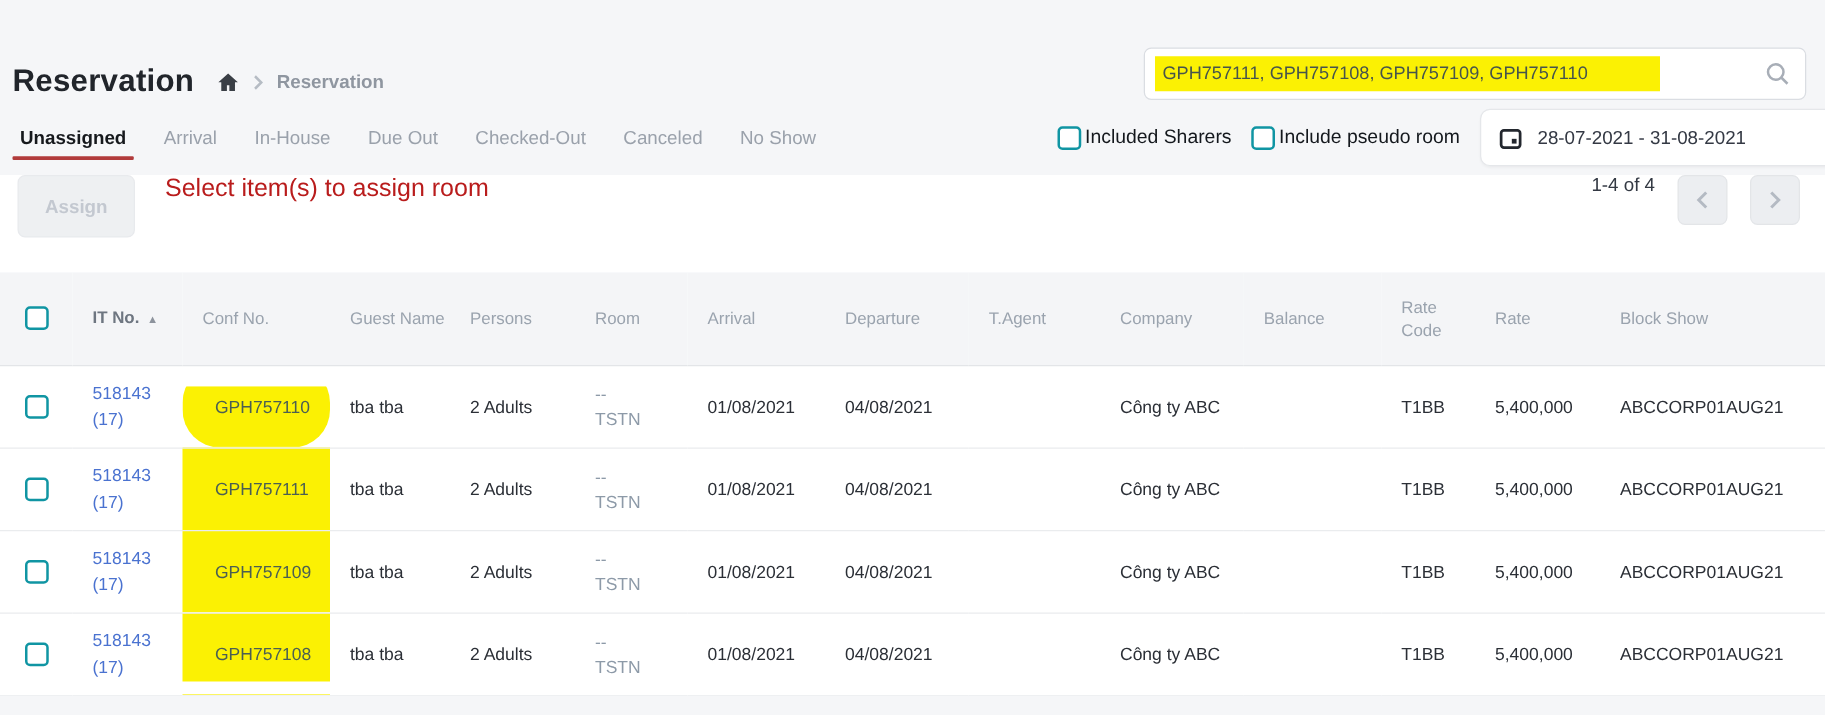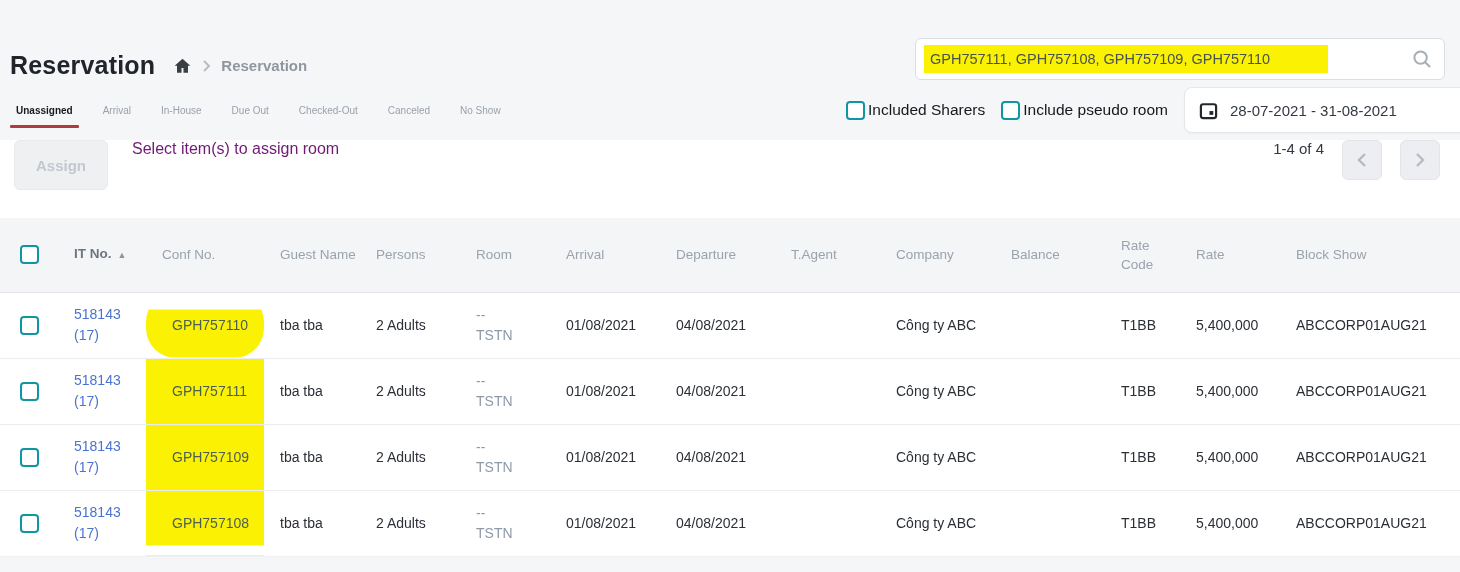--- a/index.html
+++ b/index.html
@@ -15,40 +15,40 @@
 
   .search-box { margin-left:auto; width:530px; height:42px; background:#fff; border:1px solid #dadde2;
                 border-radius:6px; display:flex; align-items:center; padding:0 12px 0 8px; }
   .search-hl { background:#fbf103; color:#46544c; font-size:14.5px; white-space:nowrap;
                padding:6px 58px 6px 6px; }
   .search-icon-wrap { margin-left:auto; display:flex; }
 
   
   .tabs-row { height:60px; display:flex; align-items:stretch; padding-left:14px; }
   .tabs { display:flex; gap:26px; align-items:center; }
-  .tab { position:relative; font-size:10px; color:#9aa1ab; height:100%; display:flex; align-items:center;
+  .tab { position:relative; font-size:15px; color:#9aa1ab; height:100%; display:flex; align-items:center;
          cursor:pointer; padding:0 2px; }
   .tab.active { color:#16191d; font-weight:700; }
   .tab.active::after { content:""; position:absolute; left:-4px; right:-4px; bottom:12px; height:3px;
                        background:#b13b3b; border-radius:1px; }
   .filters { margin-left:auto; display:flex; align-items:center; }
   .cb-group { display:flex; align-items:center; margin-right:16px; }
   .checkbox { width:19px; height:19px; border:2px solid #1095a3; border-radius:4px; background:#fff;
               flex:0 0 auto; cursor:pointer; }
   .cb-label { font-size:15.5px; color:#14181d; margin-left:3px; white-space:nowrap; }
   .date-box { width:290px; height:46px; background:#fff; border:1px solid #e5e7ea; border-radius:8px;
               display:flex; align-items:center; padding:0 14px; gap:12px; margin-right:-14px;
               box-shadow:0 1px 2px rgba(0,0,0,.04); }
   .date-text { font-size:15px; color:#343944; white-space:nowrap; }
 
   
   .toolbar { height:78px; background:#fff; display:flex; padding:0 20px 0 14px; }
   .assign-btn { width:94px; height:50px; border:1px solid #e8eaed; border-radius:6px; background:#eef0f2;
                 color:#c3c8d0; font-size:15px; font-weight:700; font-family:inherit; }
-  .hint { margin-left:24px; font-size:16px; color:#701a75; }
+  .hint { margin-left:24px; font-size:20px; color:#b91c1c; }
   .range { margin-left:auto; font-size:15px; color:#333943; }
   .pager-btn { width:40px; height:40px; margin-left:18px; border:1px solid #e3e5e8; border-radius:6px;
                background:#eceef1; display:flex; align-items:center; justify-content:center; cursor:pointer; }
 
   
   table { width:1460px; border-collapse:collapse; table-layout:fixed; background:#fff; }
   thead tr { height:74px; background:#f4f5f7; }
   thead th { font-size:13.5px; font-weight:400; color:#9aa3ae; text-align:left; padding-left:16px;
              line-height:19px; vertical-align:middle; border-bottom:1px solid #e3e5e8; }
   th.th-itno { color:#6e7681; font-weight:600; }

